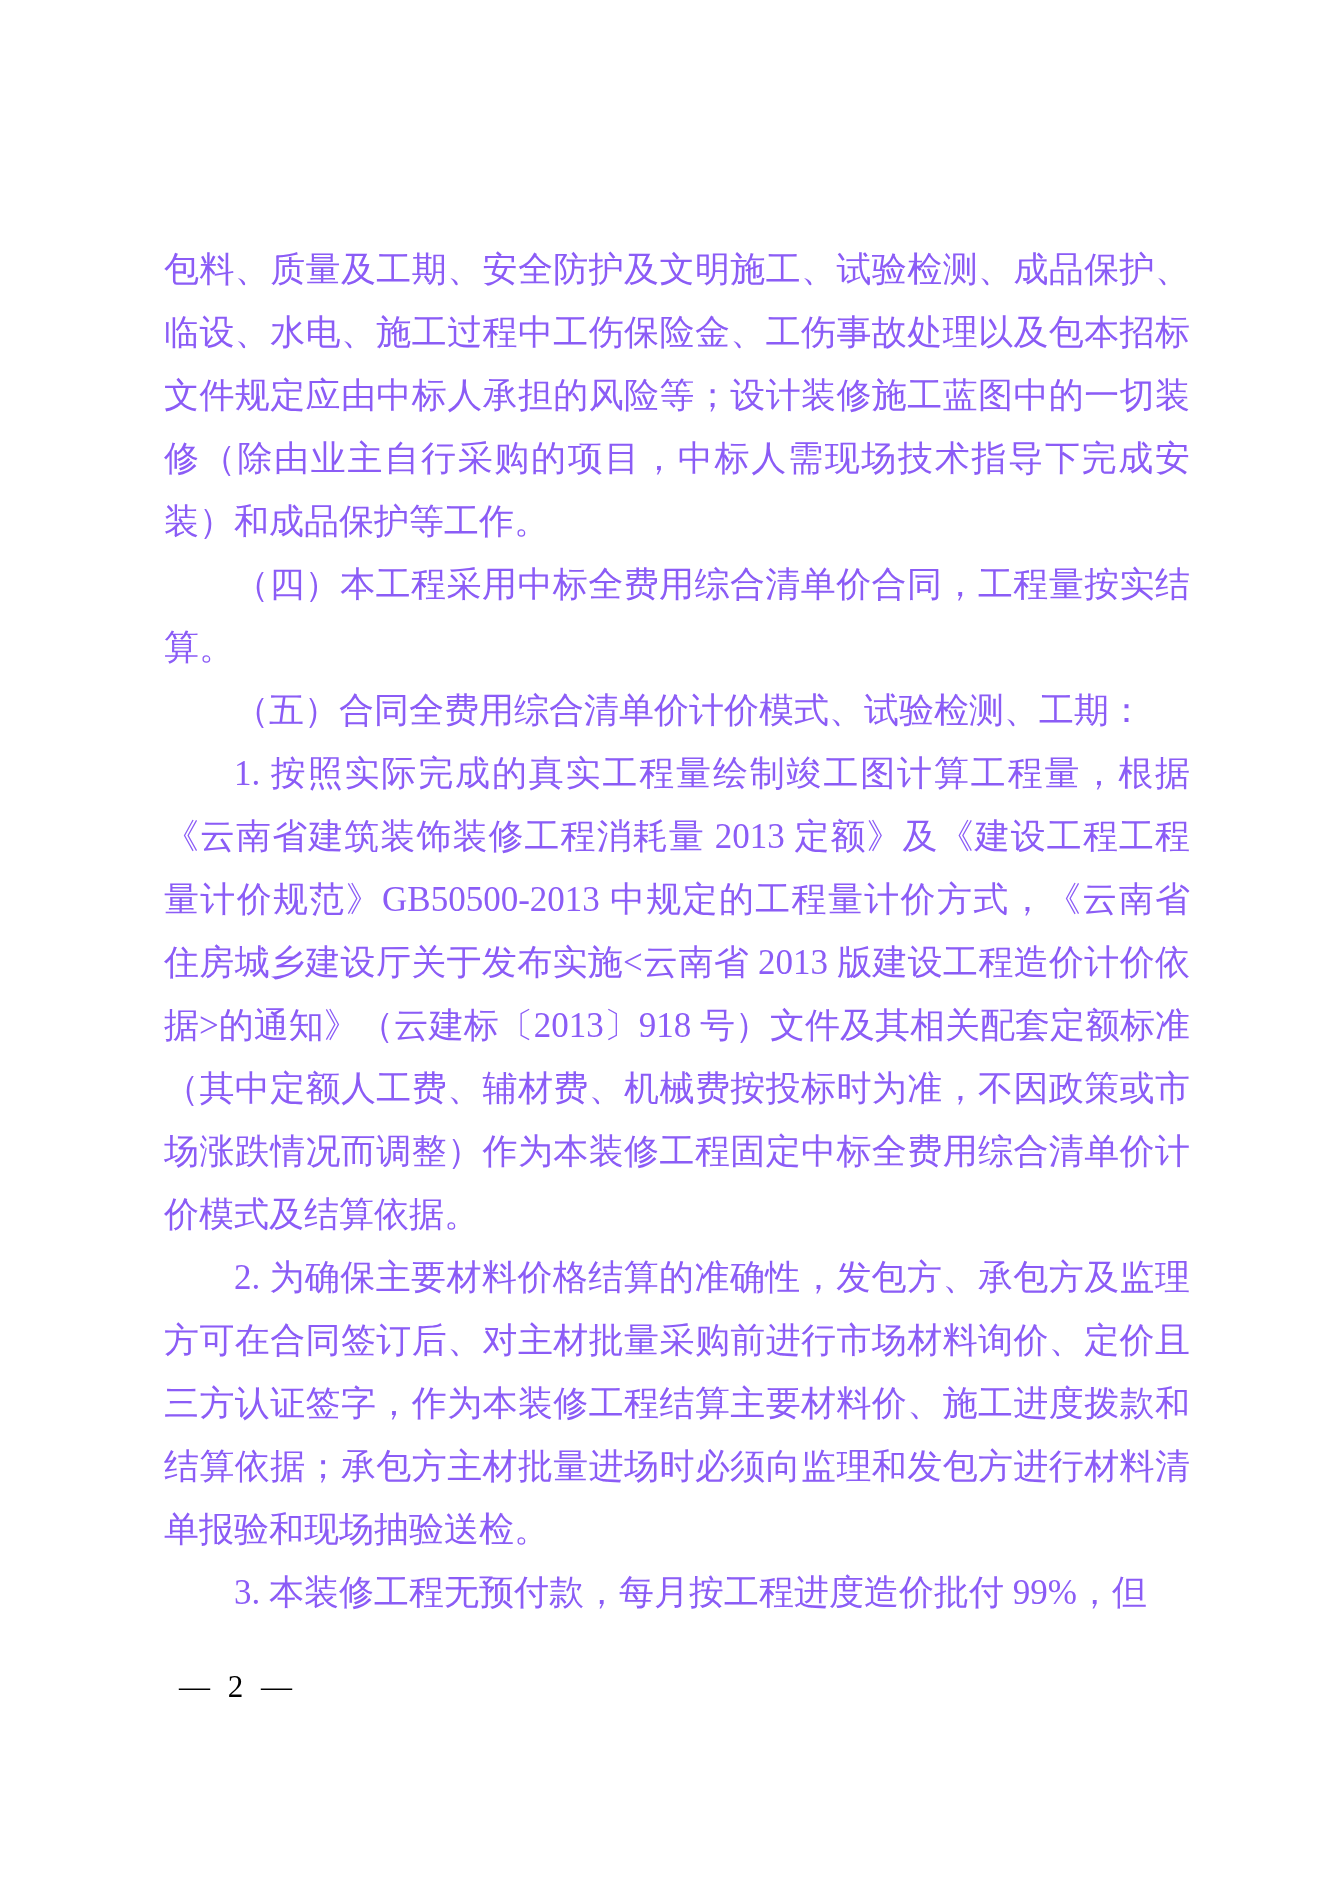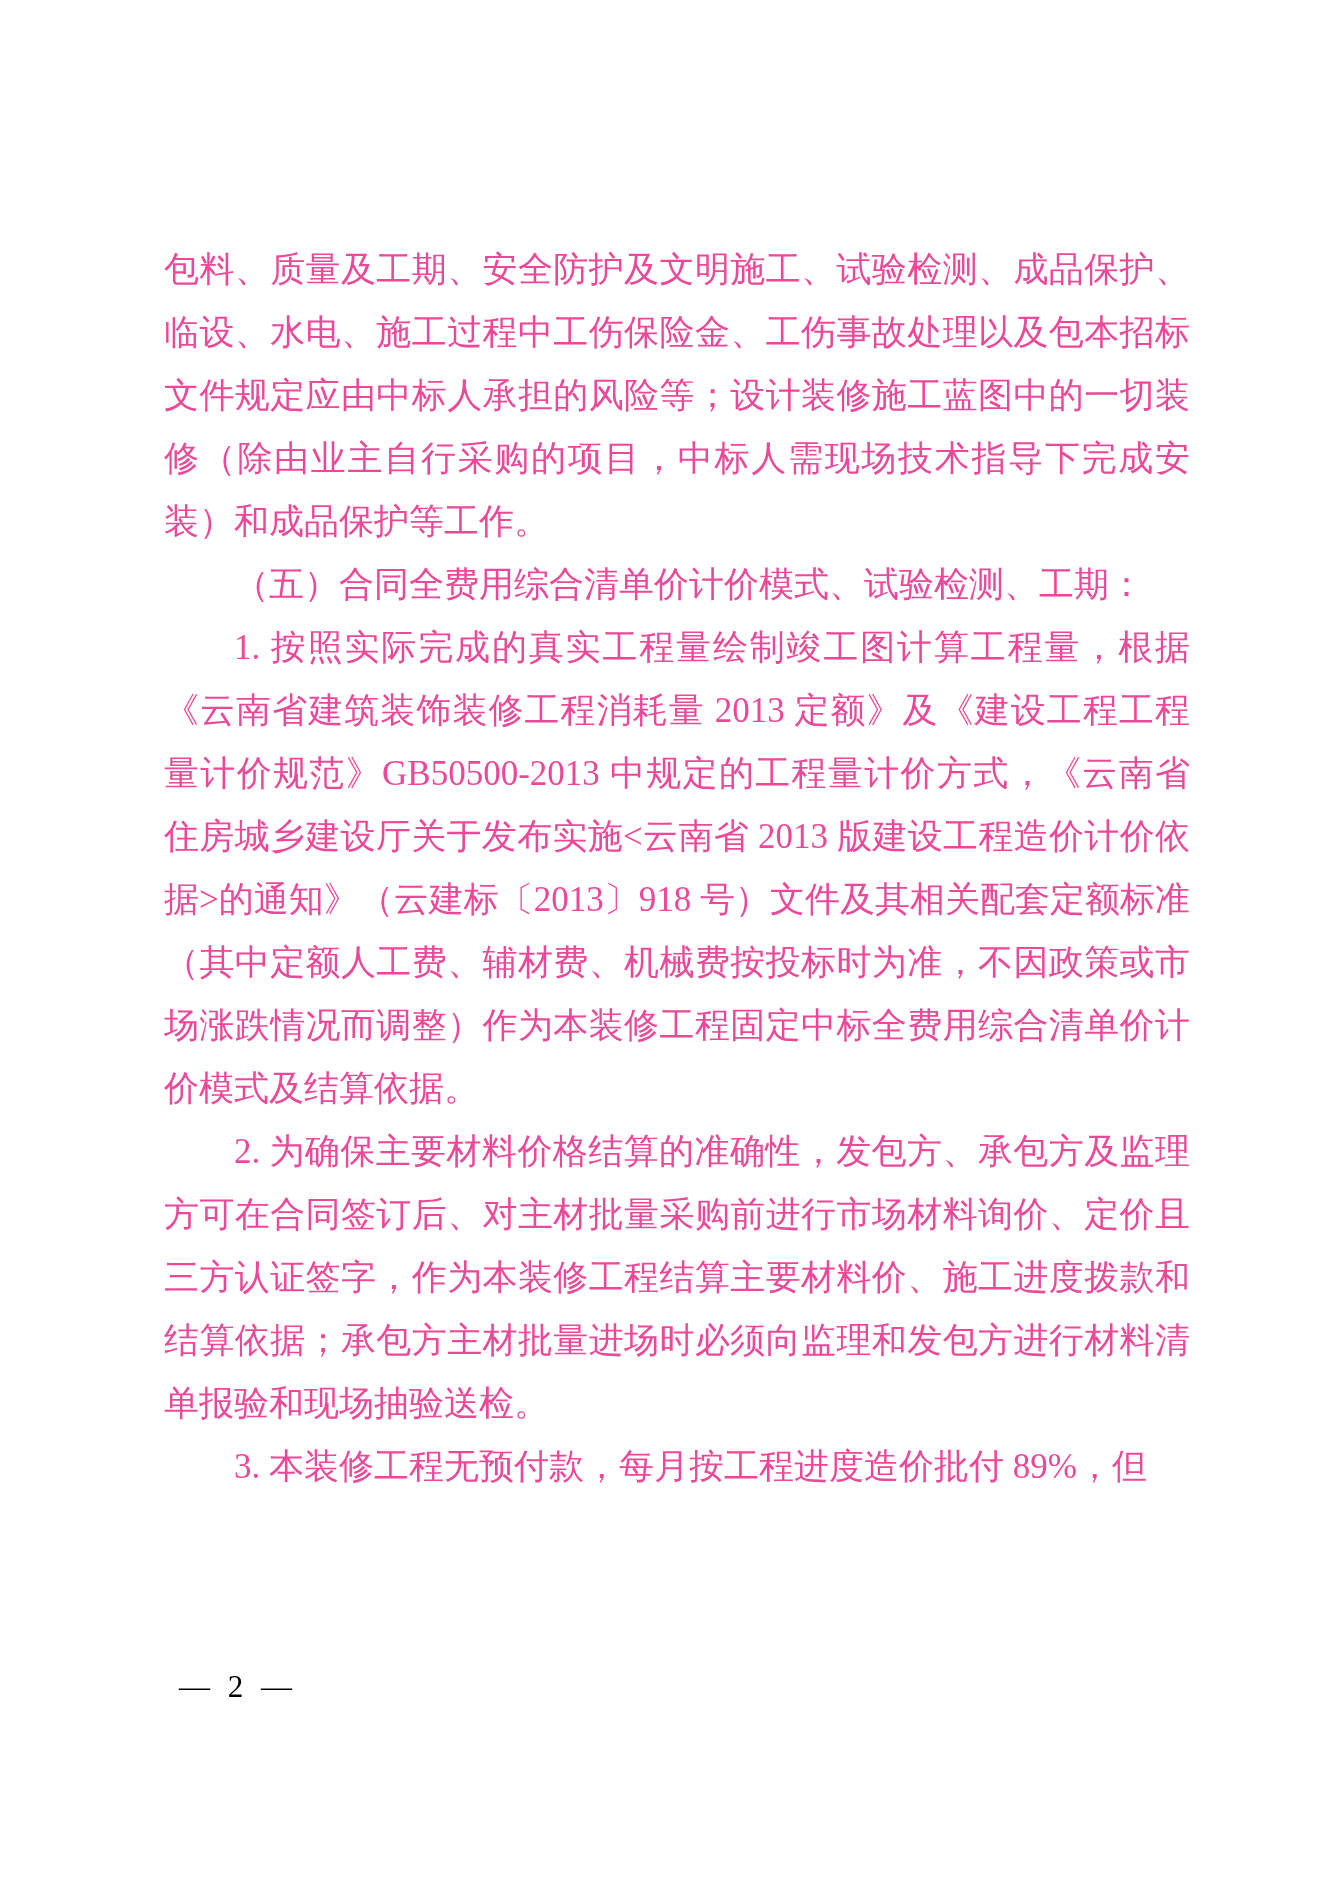--- a/index.html
+++ b/index.html
@@ -22,21 +22,21 @@
   }
   .content {
     position: absolute;
     left: 164px;
     top: 238px;
     width: 1026px;
     font-size: 35px;
     line-height: 63px;
     text-align: justify;
     text-justify: inter-ideograph;
-    color: #ec4899;
+    color: #8b5cf6;
   }
   .para {
     margin: 0;
     padding: 0;
   }
   .para.indent {
     text-indent: 2em;
   }
   .page-number {
     position: absolute;
@@ -48,19 +48,20 @@
     color: #000000;
     font-family: "Liberation Serif", "DejaVu Serif", serif;
   }
 </style>
 </head>
 <body>
 
 <div class="page">
   <div class="content">
     <p class="para">包料、质量及工期、安全防护及文明施工、试验检测、成品保护、临设、水电、施工过程中工伤保险金、工伤事故处理以及包本招标文件规定应由中标人承担的风险等；设计装修施工蓝图中的一切装修（除由业主自行采购的项目，中标人需现场技术指导下完成安装）和成品保护等工作。</p>
+    <p class="para indent">（四）本工程采用中标全费用综合清单价合同，工程量按实结算。</p>
     <p class="para indent">（五）合同全费用综合清单价计价模式、试验检测、工期：</p>
     <p class="para indent">1. 按照实际完成的真实工程量绘制竣工图计算工程量，根据《云南省建筑装饰装修工程消耗量 2013 定额》及《建设工程工程量计价规范》GB50500-2013 中规定的工程量计价方式，《云南省住房城乡建设厅关于发布实施&lt;云南省 2013 版建设工程造价计价依据&gt;的通知》（云建标〔2013〕918 号）文件及其相关配套定额标准（其中定额人工费、辅材费、机械费按投标时为准，不因政策或市场涨跌情况而调整）作为本装修工程固定中标全费用综合清单价计价模式及结算依据。</p>
     <p class="para indent">2. 为确保主要材料价格结算的准确性，发包方、承包方及监理方可在合同签订后、对主材批量采购前进行市场材料询价、定价且三方认证签字，作为本装修工程结算主要材料价、施工进度拨款和结算依据；承包方主材批量进场时必须向监理和发包方进行材料清单报验和现场抽验送检。</p>
-    <p class="para indent">3. 本装修工程无预付款，每月按工程进度造价批付 89%，但</p>
+    <p class="para indent">3. 本装修工程无预付款，每月按工程进度造价批付 99%，但</p>
   </div>
   <div class="page-number">— 2 —</div>
 </div>
 
 </body></html>

